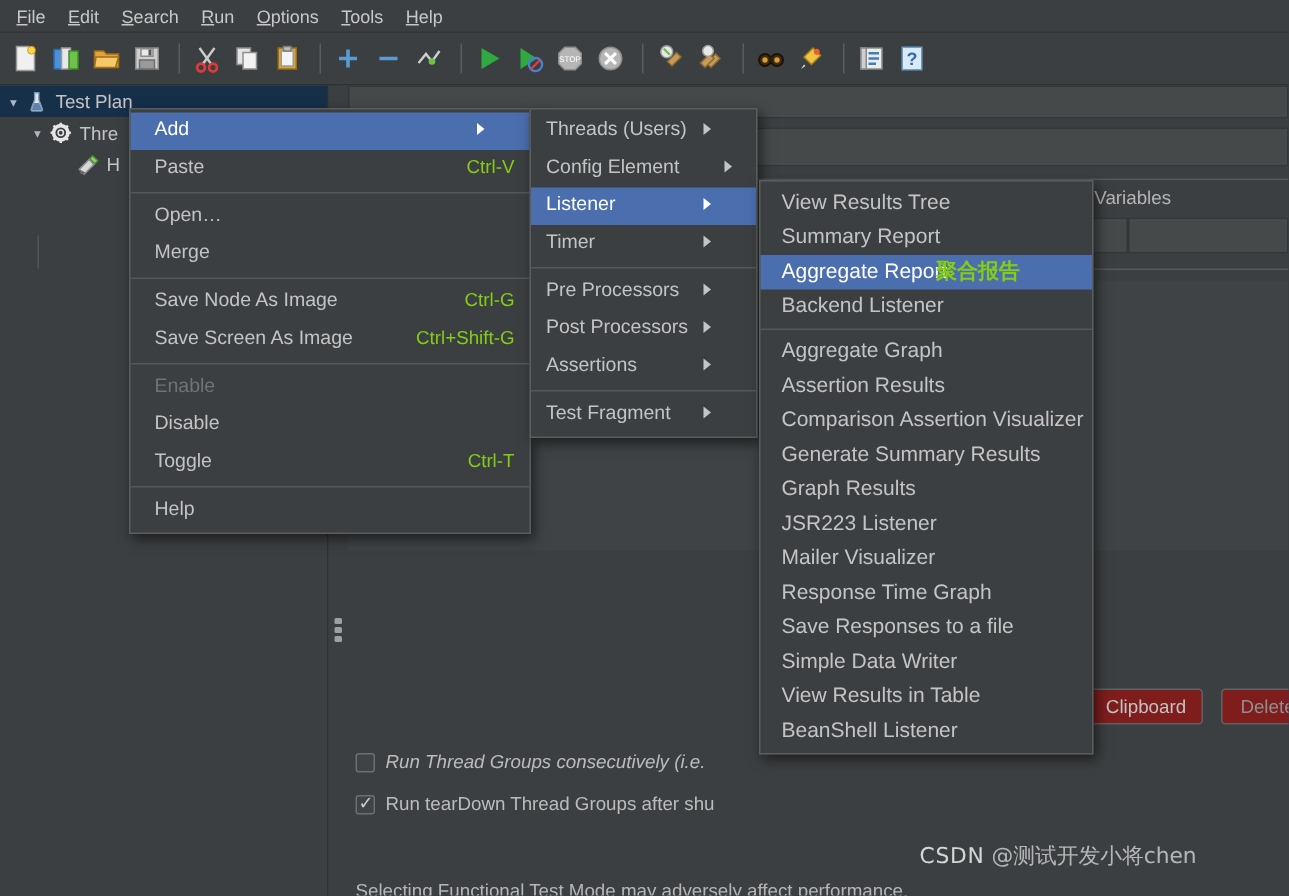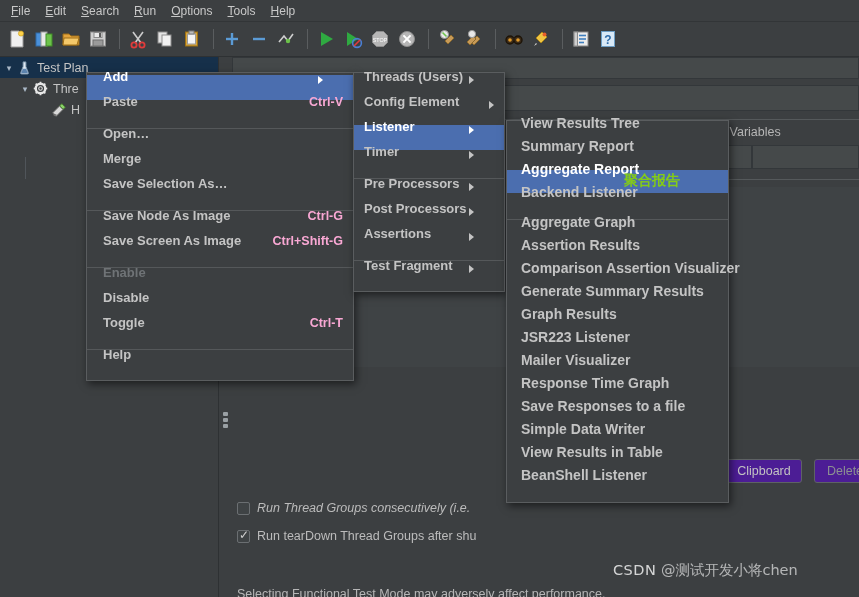--- a/index.html
+++ b/index.html
@@ -60,21 +60,21 @@
 
   
   .content-pane {
     position: absolute; left: 232px; top: 57px; width: 627px; height: 540px;
     background: #3c3f41;
   }
   .c-band { position: absolute; background: #45494a; border: 1px solid #33373a; }
   .c-line { position: absolute; background: #55595b; height: 1px; }
   .c-label { position: absolute; font-size: 12.5px; color: #b6b6b6; white-space: nowrap; }
   .c-btn {
-    position: absolute; background: #4c1d95; border: 1px solid #5e6264;
+    position: absolute; background: #7f1d1d; border: 1px solid #5e6264;
     border-radius: 3px; font-size: 12.5px; color: #c2c2c2;
     display: flex; align-items: center; justify-content: center;
     white-space: nowrap; padding: 0 8px;
   }
   .cb-row { position: absolute; display: flex; align-items: center; font-size: 12.5px; color: #bcbcbc; white-space: nowrap; }
   .cbox {
     width: 13px; height: 13px; border: 1px solid #6b6f72; background: #3f4345;
     margin-right: 7px; border-radius: 2px; position: relative; flex: 0 0 13px;
   }
   .cbox.checked::after {
@@ -90,27 +90,27 @@
 
   
   .menu {
     position: absolute; background: #3c3f41;
     border: 1px solid #5a5d5f;
     box-shadow: 2px 3px 8px rgba(0,0,0,0.55);
     padding: 2px 0;
     z-index: 50;
   }
   .mi {
-    position: relative; height: 25px; display: flex; align-items: flex-end;
-    padding: 0 10px 16px 16px; font-size: 13px; color: #c4c4c4;
-    white-space: nowrap; cursor: default; font-weight: bold;
+    position: relative; height: 25px; display: flex; align-items: center;
+    padding: 0 10px 4px 16px; font-size: 13px; color: #c4c4c4;
+    white-space: nowrap; cursor: default;
   }
   .mi.sel { background: #4b6eaf; color: #ffffff; }
   .mi.disabled { color: #6f7376; }
-  .mi .accel { margin-left: auto; padding-left: 26px; font-size: 12.5px; color: #f9a8d4; }
+  .mi .accel { margin-left: auto; padding-left: 26px; font-size: 12.5px; color: #84cc16; }
   .mi .arrow {
     margin-left: auto; padding-left: 20px;
     width: 0; height: 0; border-left: 5px solid #c4c4c4;
     border-top: 4px solid transparent; border-bottom: 4px solid transparent;
   }
   .mi.sel .arrow { border-left-color: #ffffff; }
   .msep { height: 1px; background: #55585a; margin: 3px 0; }
 
   #menu-context { left: 86px; top: 72px; width: 268px; }
   #menu-add     { left: 353px; top: 72px; width: 152px; }
@@ -397,23 +397,20 @@
       <span>Paste</span>
       <span class="accel">Ctrl-V</span>
     </div>
     <div class="msep"></div>
     <div class="mi">
       <span>Open…</span>
     </div>
     <div class="mi">
       <span>Merge</span>
     </div>
-    <div class="mi">
-      <span>Save Selection As…</span>
-    </div>
     <div class="msep"></div>
     <div class="mi">
       <span>Save Node As Image</span>
       <span class="accel">Ctrl-G</span>
     </div>
     <div class="mi">
       <span>Save Screen As Image</span>
       <span class="accel">Ctrl+Shift-G</span>
     </div>
     <div class="msep"></div>

